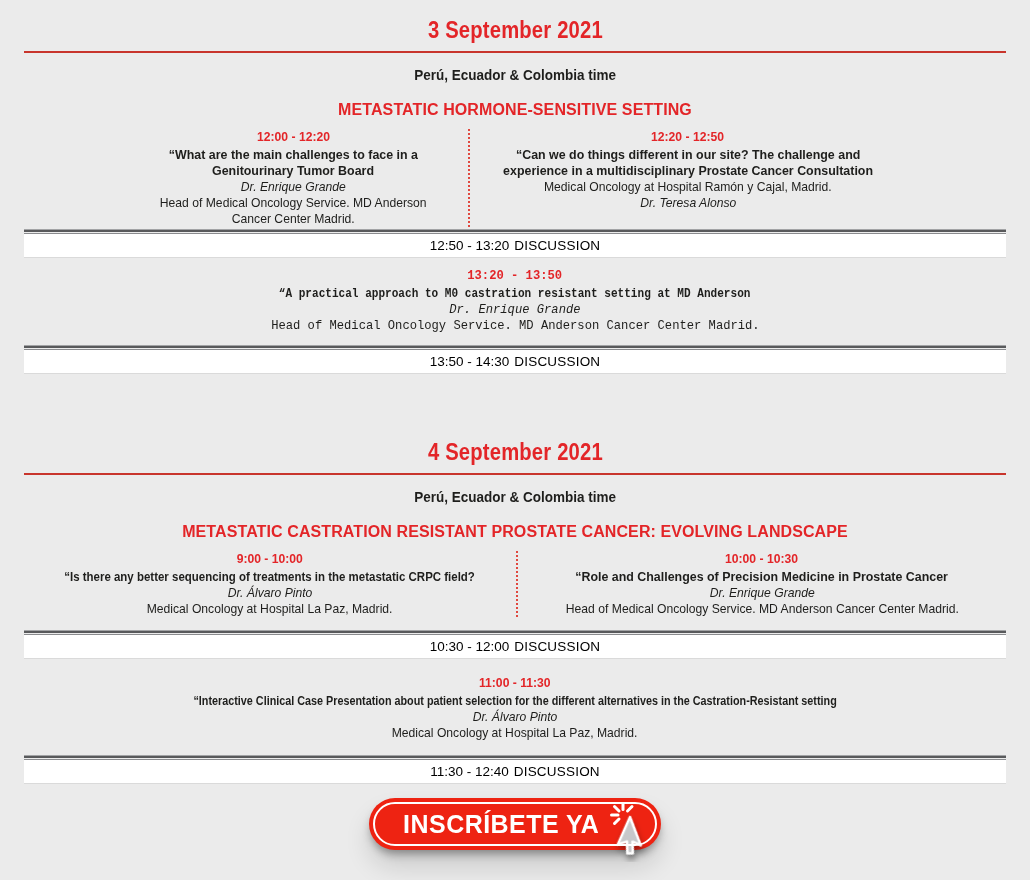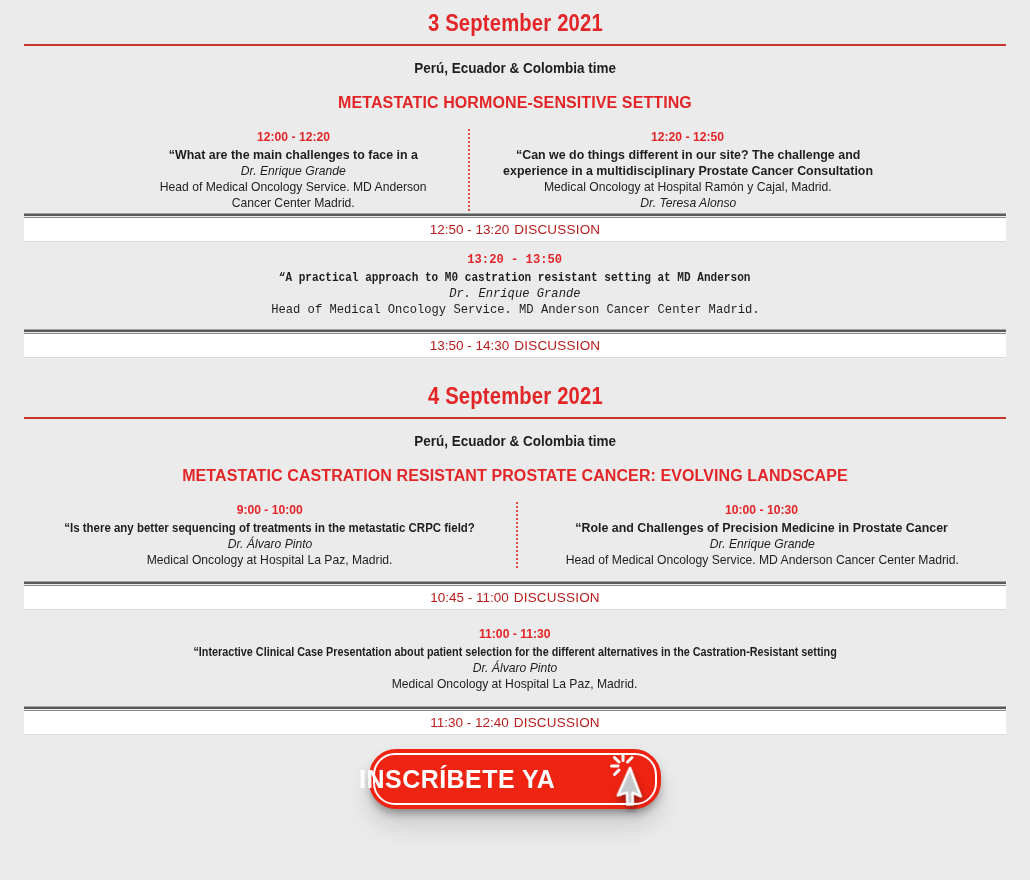--- a/index.html
+++ b/index.html
@@ -23,51 +23,51 @@
   .date{font-size:23px;line-height:25px;font-weight:700;color:var(--accent);letter-spacing:.2px;}
   .tz{font-size:15px;line-height:18px;font-weight:700;}
   .sheading{font-size:16px;line-height:19px;font-weight:700;color:var(--accent);letter-spacing:.1px;}
   .time{font-size:13.5px;line-height:16px;font-weight:700;color:var(--accent);}
   .ttl{font-size:13.5px;line-height:16px;font-weight:700;}
   .spk{font-size:13.5px;line-height:16px;font-style:italic;}
   .rle{font-size:13.5px;line-height:16px;}
   .time-row{margin-bottom:2px;}
 
   
-  .date-row{padding-top:11px;}
+  .date-row{padding-top:18px;}
   .redline{margin-top:8px;height:2px;background:#c8352c;}
   .tz-row{margin-top:13px;}
   .sh-row{margin-top:16px;}
-  .row{margin-top:17px;display:flex;align-items:flex-start;}
+  .row{margin-top:10px;display:flex;align-items:flex-start;}
   .mt2{margin-top:2px;} .mt10{margin-top:10px;font-family:Liberation Mono, monospace;} .mt11{margin-top:11px;} .mt13{margin-top:13px;}
-  .mt14{margin-top:14px;} .mt16{margin-top:16px;} .mt42{margin-top:26px;}
+  .mt14{margin-top:14px;} .mt16{margin-top:16px;} .mt42{margin-top:66px;}
 
   
   .d1 .colL{flex:0 0 446px;padding-left:101px;padding-right:6px;border-right:2px dotted #e0483f;}
   .d1 .colR{flex:1;padding-left:4px;padding-right:104px;}
   
   .d2 .colL{flex:0 0 494px;border-right:2px dotted #e0483f;}
   .d2 .colR{flex:1;}
 
   
   .rulewrap div{width:100%;}
   .rl1{height:1px;background:#a2a3a5;}
   .rl2{height:2px;background:#58595b;}
   .rl3{height:1px;background:var(--bg);}
   .rl4{height:1px;background:#8a8b8e;}
   .discbar{height:24px;background:#ffffff;border-bottom:1px solid #dadada;
     display:flex;align-items:center;justify-content:center;gap:5px;
-    font-size:13.5px;color:#b91c1c;}
+    font-size:13.5px;color:#000000;}
   .dlabel{letter-spacing:.2px;}
 
   
   .cta-wrap{display:flex;justify-content:center;}
-  .cta{position:relative;width:292px;height:60px;background:var(--btnred);
+  .cta{position:relative;width:292px;height:52px;background:var(--btnred);
     border:none;border-radius:27px;cursor:pointer;
-    display:flex;align-items:center;justify-content:flex-start;
+    display:flex;align-items:center;justify-content:center;
     box-shadow:0 6px 8px -2px rgba(0,0,0,.35), 0 16px 26px rgba(0,0,0,.14);}
   .cta::after{content:"";position:absolute;inset:4px;border:2px solid #fff;border-radius:22px;pointer-events:none;}
   .cta-label{font-size:26px;line-height:1;font-weight:700;color:#fff;letter-spacing:.5px;transform:translateX(-14px) scaleX(.96);white-space:nowrap;}
   .cursor-ic{position:absolute;right:-4px;top:4px;width:56px;height:60px;pointer-events:none;}
 </style>
 </head>
 <body>
 
 <div class="page">
   <div class="inner">
@@ -86,20 +86,23 @@
 
     <div class="row d1">
       <div class="colL">
         <div class="fl time-row">
             <span class="time sq90">12:00 - 12:20</span>
           </div>
         <div class="fl">
             <span class="ttl sq92">“What are the main challenges to face in a</span>
           </div>
         <div class="fl">
+            <span class="ttl sq92">Genitourinary Tumor Board</span>
+          </div>
+        <div class="fl">
             <span class="spk sq90">Dr. Enrique Grande</span>
           </div>
         <div class="fl">
             <span class="rle sq90">Head of Medical Oncology Service. MD Anderson</span>
           </div>
         <div class="fl">
             <span class="rle sq90">Cancer Center Madrid.</span>
           </div>
       </div>
       <div class="colR">
@@ -202,21 +205,21 @@
       </div>
     </div>
 
     <div class="rulewrap mt13">
         <div class="rl1"></div>
         <div class="rl2"></div>
         <div class="rl3"></div>
         <div class="rl4"></div>
       </div>
     <div class="discbar">
-      <span class="dtime">10:45 - 11:00</span>
+      <span class="dtime">10:30 - 12:00</span>
       <span class="dlabel">DISCUSSION</span>
     </div>
 
     <div class="mt16">
       <div class="fl time-row">
           <span class="time sq90">11:00 - 11:30</span>
         </div>
       <div class="fl">
           <span class="ttl sq80">“Interactive Clinical Case Presentation about patient selection for the different alternatives in the Castration-Resistant setting</span>
         </div>

